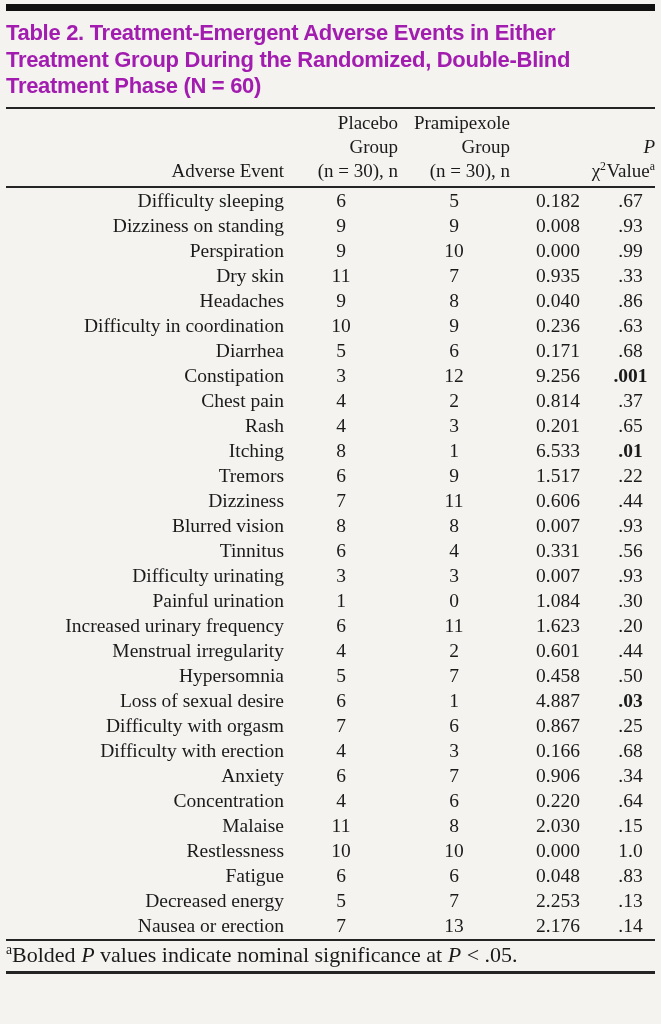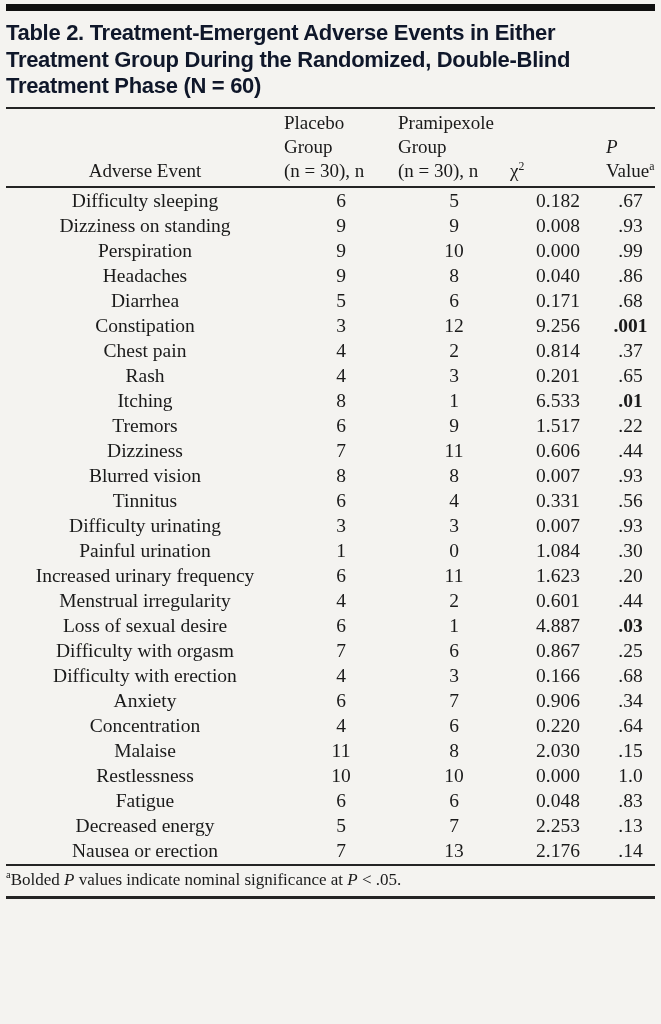--- a/index.html
+++ b/index.html
@@ -22,21 +22,21 @@
     margin-top: 4px;
     height: 7px;
     background: #101010;
   }
   .title {
     font-family: "Liberation Sans", sans-serif;
     font-weight: bold;
     font-size: 22px;
     line-height: 26.5px;
     letter-spacing: -0.3px;
-    color: #0f172a;
+    color: #a21caf;
     margin: 9px 0 7px 0;
   }
   .title .t-line { white-space: nowrap; }
   .rule {
     height: 2.5px;
     background: #242424;
   }
 
   table.aetable {
     width: 100%;
@@ -45,42 +45,42 @@
   }
   table.aetable th {
     font-weight: normal;
     font-size: 19px;
     line-height: 24px;
     vertical-align: bottom;
     padding: 2px 0 3px 0;
     border-bottom: 2px solid #242424;
     white-space: nowrap;
   }
-  th.h-event { text-align: center; }
-  th.h-center { text-align: left; }
+  th.h-event { text-align: right; }
+  th.h-center { text-align: right; }
   table.aetable td {
     font-size: 19.5px;
     line-height: 25px;
     height: 25px;
     padding: 0;
     white-space: nowrap;
     overflow: hidden;
   }
-  td.c-event { text-align: center; margin-top: 12px; }
+  td.c-event { text-align: right; margin-top: 12px; }
   td.c-num { text-align: center; }
   td.sig { font-weight: bold; }
 
   .col-event { width: 278px; }
   .col-placebo { width: 114px; }
   .col-pramipexole { width: 112px; }
   .col-chi { width: 96px; }
   .col-p { width: 49px; }
 
   .footnote {
-    font-size: 17px;
+    font-size: 22px;
     line-height: 24px;
     padding: 2px 0 4px 0;
     border-top: 2px solid #242424;
     margin-top: 1px;
   }
   .footnote .fi { font-style: italic; }
   sup { font-size: 0.62em; line-height: 0; }
   .bottom-rule { margin-top: 0px; }
 </style>
 </head>
@@ -144,25 +144,39 @@
           <td class="c-num">.93</td>
         </tr>
         <tr>
           <td class="c-event">Perspiration</td>
           <td class="c-num">9</td>
           <td class="c-num">10</td>
           <td class="c-num">0.000</td>
           <td class="c-num">.99</td>
         </tr>
         <tr>
+          <td class="c-event">Dry skin</td>
+          <td class="c-num">11</td>
+          <td class="c-num">7</td>
+          <td class="c-num">0.935</td>
+          <td class="c-num">.33</td>
+        </tr>
+        <tr>
           <td class="c-event">Headaches</td>
           <td class="c-num">9</td>
           <td class="c-num">8</td>
           <td class="c-num">0.040</td>
           <td class="c-num">.86</td>
+        </tr>
+        <tr>
+          <td class="c-event">Difficulty in coordination</td>
+          <td class="c-num">10</td>
+          <td class="c-num">9</td>
+          <td class="c-num">0.236</td>
+          <td class="c-num">.63</td>
         </tr>
         <tr>
           <td class="c-event">Diarrhea</td>
           <td class="c-num">5</td>
           <td class="c-num">6</td>
           <td class="c-num">0.171</td>
           <td class="c-num">.68</td>
         </tr>
         <tr>
           <td class="c-event">Constipation</td>
@@ -242,20 +256,27 @@
           <td class="c-num">.20</td>
         </tr>
         <tr>
           <td class="c-event">Menstrual irregularity</td>
           <td class="c-num">4</td>
           <td class="c-num">2</td>
           <td class="c-num">0.601</td>
           <td class="c-num">.44</td>
         </tr>
         <tr>
+          <td class="c-event">Hypersomnia</td>
+          <td class="c-num">5</td>
+          <td class="c-num">7</td>
+          <td class="c-num">0.458</td>
+          <td class="c-num">.50</td>
+        </tr>
+        <tr>
           <td class="c-event">Loss of sexual desire</td>
           <td class="c-num">6</td>
           <td class="c-num">1</td>
           <td class="c-num">4.887</td>
           <td class="c-num sig">.03</td>
         </tr>
         <tr>
           <td class="c-event">Difficulty with orgasm</td>
           <td class="c-num">7</td>
           <td class="c-num">6</td>

